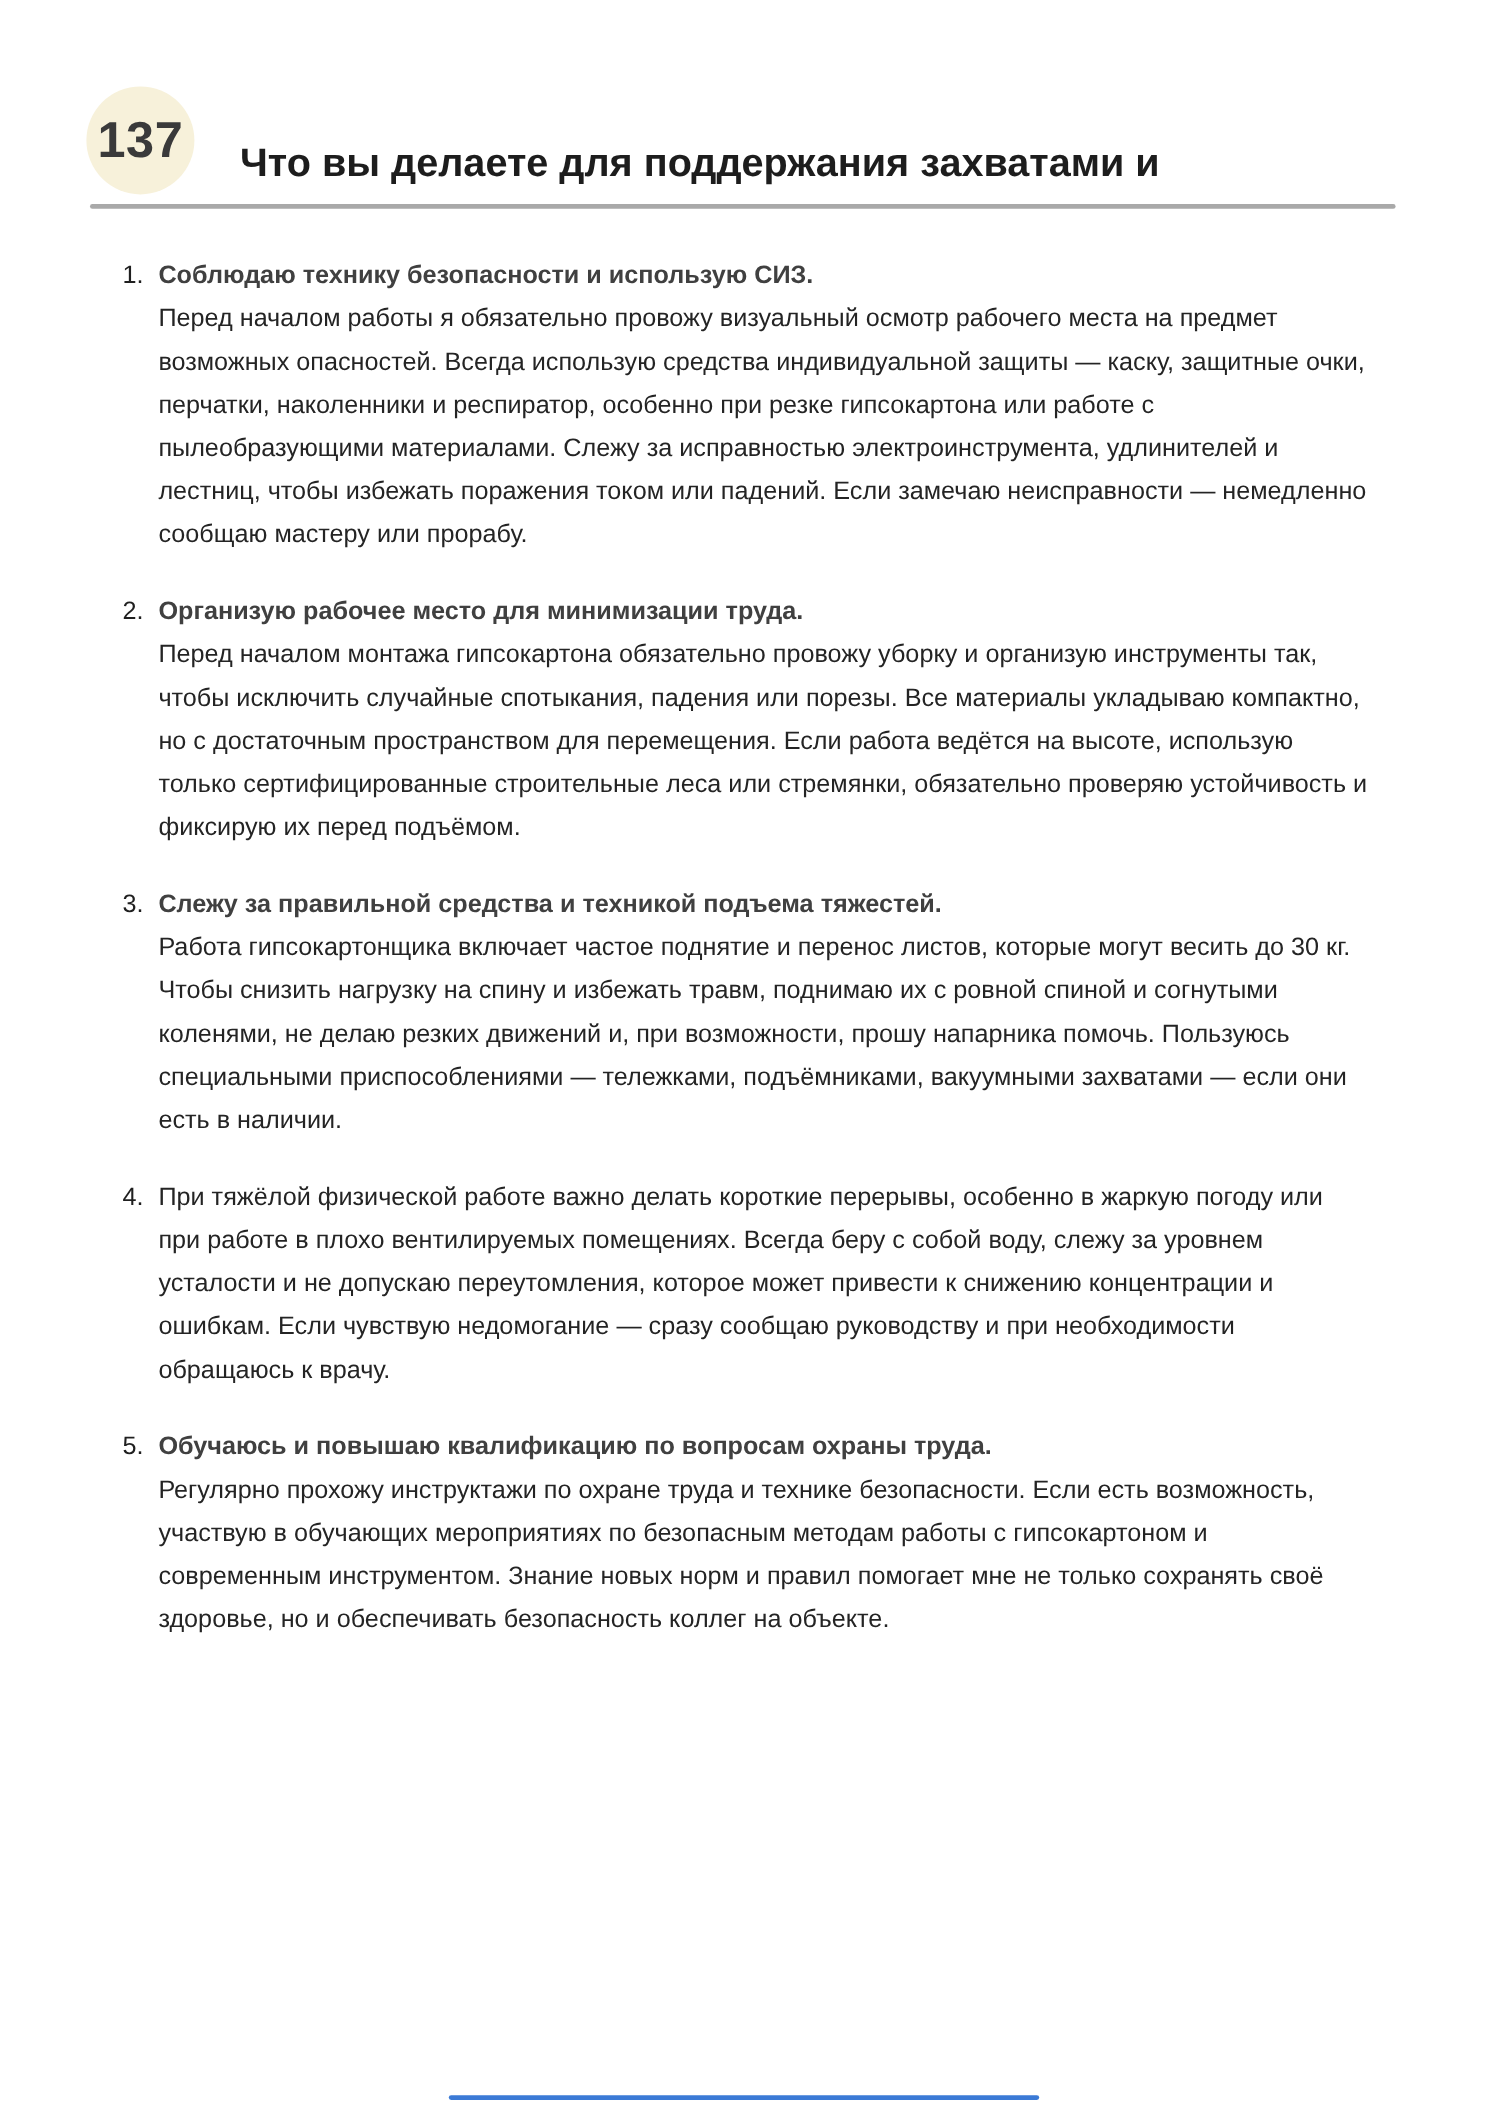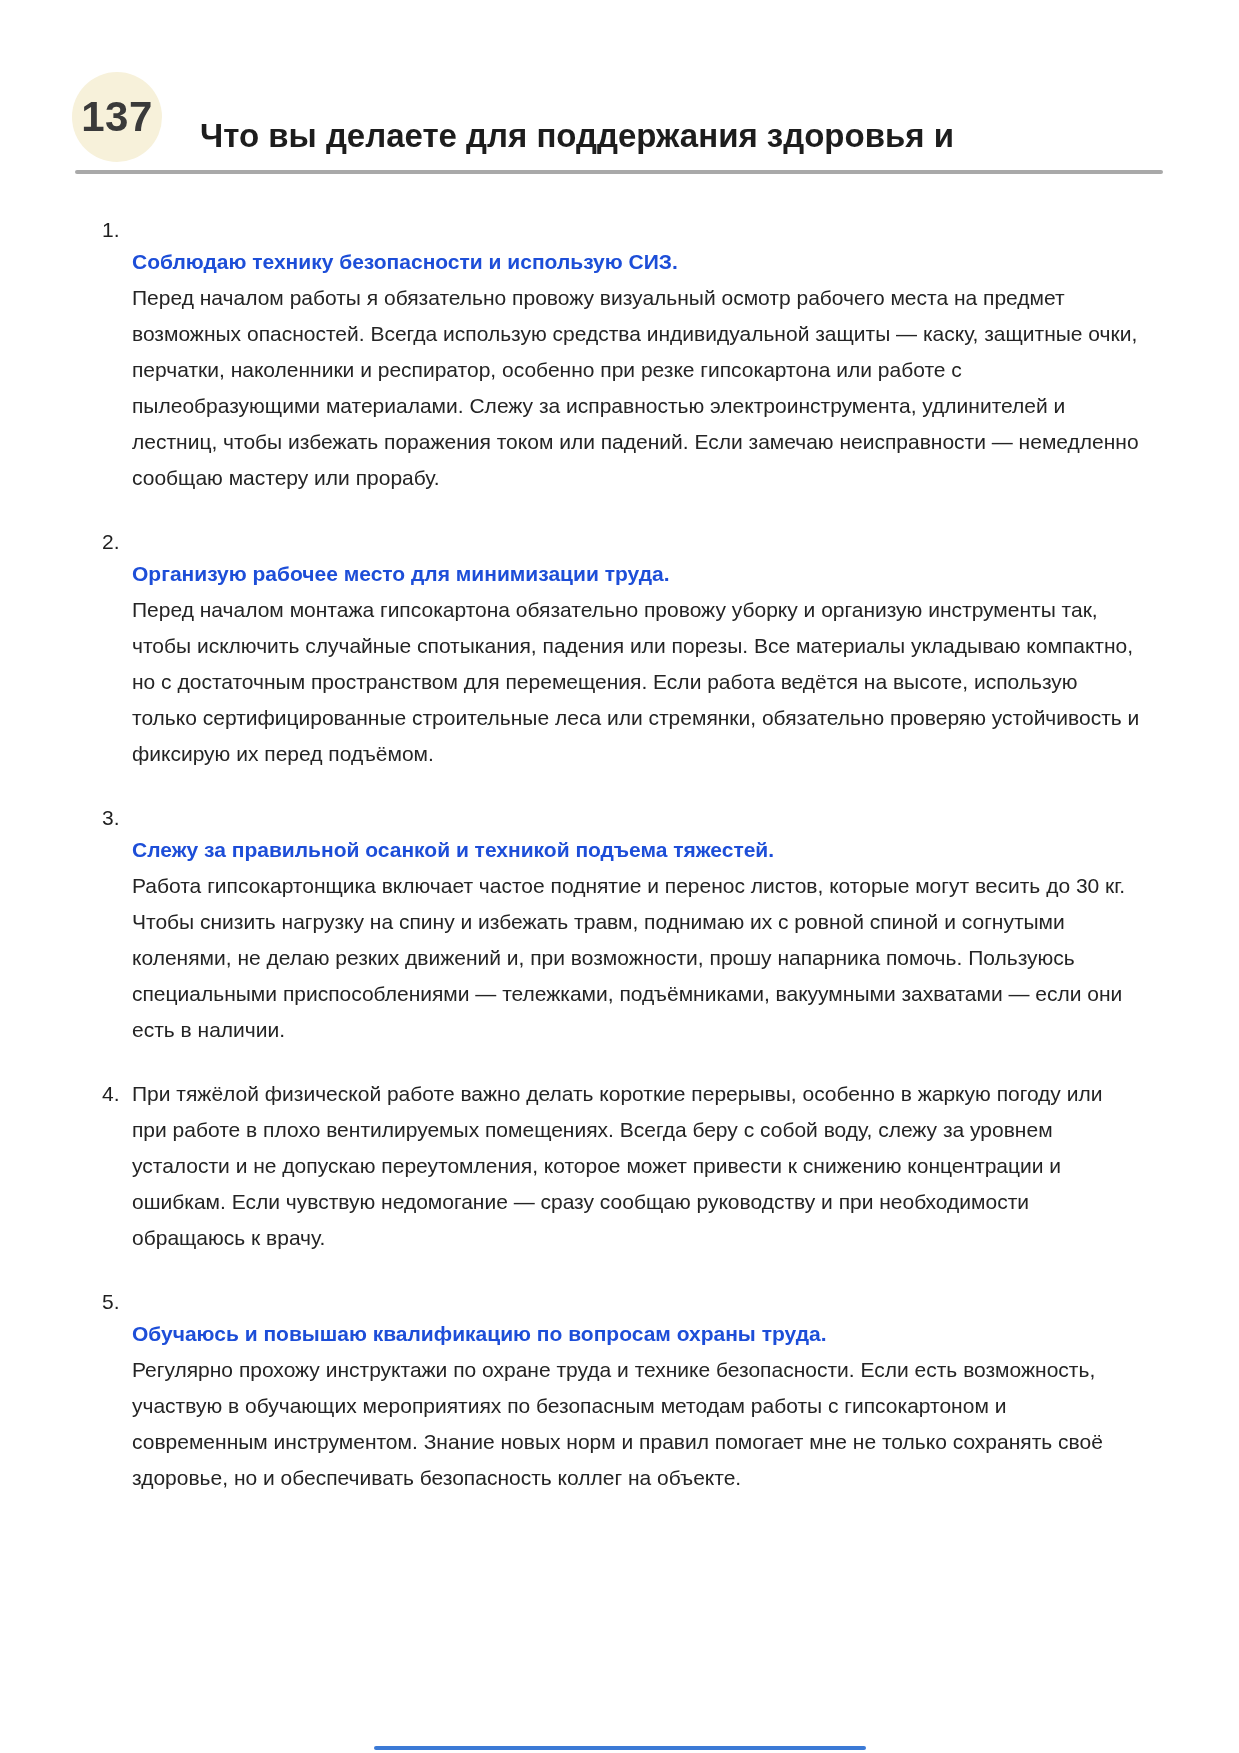--- a/index.html
+++ b/index.html
@@ -73,22 +73,21 @@
     font-size: 21px;
     line-height: 36px;
     color: #1f1f1f;
     text-align: left;
   }
   .answer-content { flex: 1 1 auto; max-width: 1008px; }
   .answer-heading {
     font-size: 21px;
     line-height: 36px;
     font-weight: 700;
-    color: #1d4ed8;
-    margin-top: 32px;
+    color: #404040;
   }
   .answer-body {
     font-size: 21px;
     line-height: 36px;
     color: #242424;
   }
   .footer-accent {
     position: absolute;
     bottom: 3px;
     left: 50%;
@@ -102,21 +101,21 @@
 </head>
 <body>
 
 <div class="page">
 
   <div class="header">
     <div class="badge">
       <span>137</span>
     </div>
     <div class="title">
-      <div>Что вы делаете для поддержания здоровья и</div>
+      <div>Что вы делаете для поддержания захватами и</div>
     </div>
   </div>
 
   <div class="divider"></div>
 
   <div class="answers">
 
     <div class="answer-item">
       <div class="answer-num">1.</div>
       <div class="answer-content">
@@ -129,21 +128,21 @@
       <div class="answer-num">2.</div>
       <div class="answer-content">
         <div class="answer-heading">Организую рабочее место для минимизации труда.</div>
         <div class="answer-body">Перед началом монтажа гипсокартона обязательно провожу уборку и организую инструменты так, чтобы исключить случайные спотыкания, падения или порезы. Все материалы укладываю компактно, но с достаточным пространством для перемещения. Если работа ведётся на высоте, использую только сертифицированные строительные леса или стремянки, обязательно проверяю устойчивость и фиксирую их перед подъёмом.</div>
       </div>
     </div>
 
     <div class="answer-item">
       <div class="answer-num">3.</div>
       <div class="answer-content">
-        <div class="answer-heading">Слежу за правильной осанкой и техникой подъема тяжестей.</div>
+        <div class="answer-heading">Слежу за правильной средства и техникой подъема тяжестей.</div>
         <div class="answer-body">Работа гипсокартонщика включает частое поднятие и перенос листов, которые могут весить до 30 кг. Чтобы снизить нагрузку на спину и избежать травм, поднимаю их с ровной спиной и согнутыми коленями, не делаю резких движений и, при возможности, прошу напарника помочь. Пользуюсь специальными приспособлениями — тележками, подъёмниками, вакуумными захватами — если они есть в наличии.</div>
       </div>
     </div>
 
     <div class="answer-item">
       <div class="answer-num">4.</div>
       <div class="answer-content">
         <div class="answer-body">При тяжёлой физической работе важно делать короткие перерывы, особенно в жаркую погоду или при работе в плохо вентилируемых помещениях. Всегда беру с собой воду, слежу за уровнем усталости и не допускаю переутомления, которое может привести к снижению концентрации и ошибкам. Если чувствую недомогание — сразу сообщаю руководству и при необходимости обращаюсь к врачу.</div>
       </div>
     </div>

